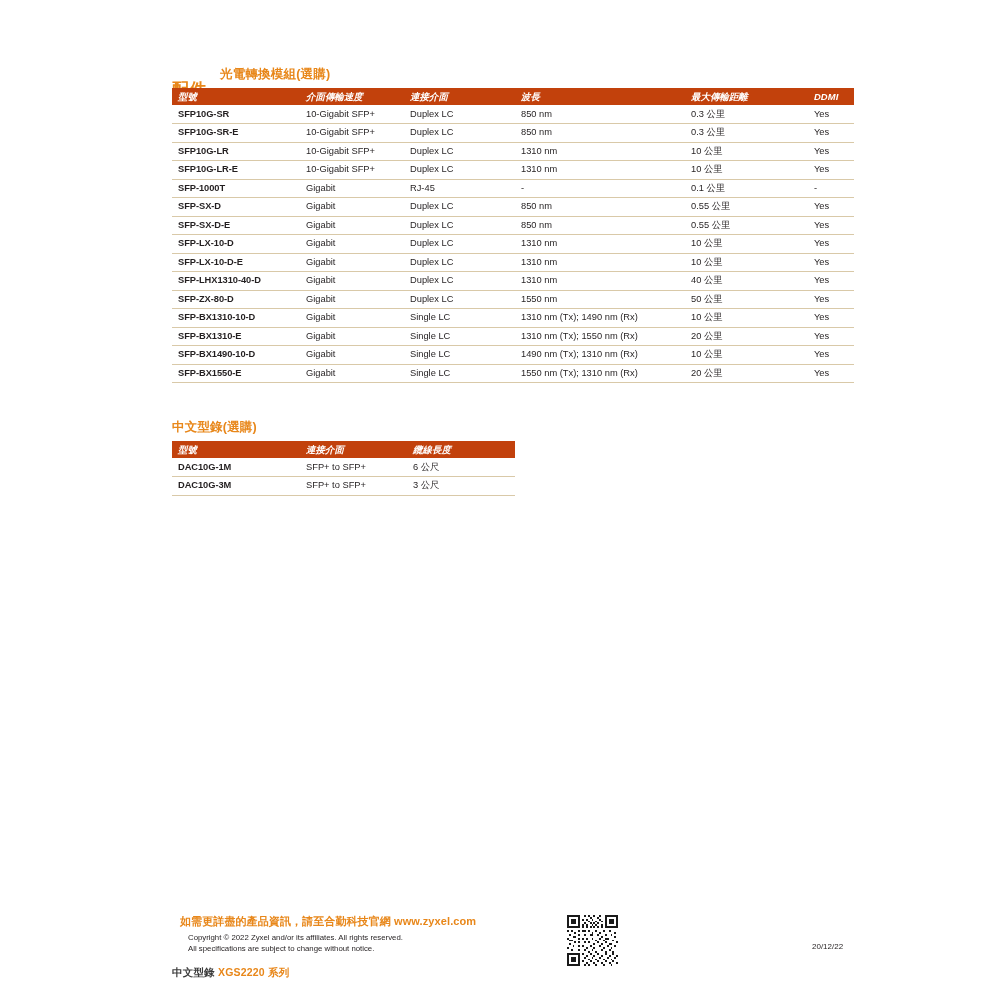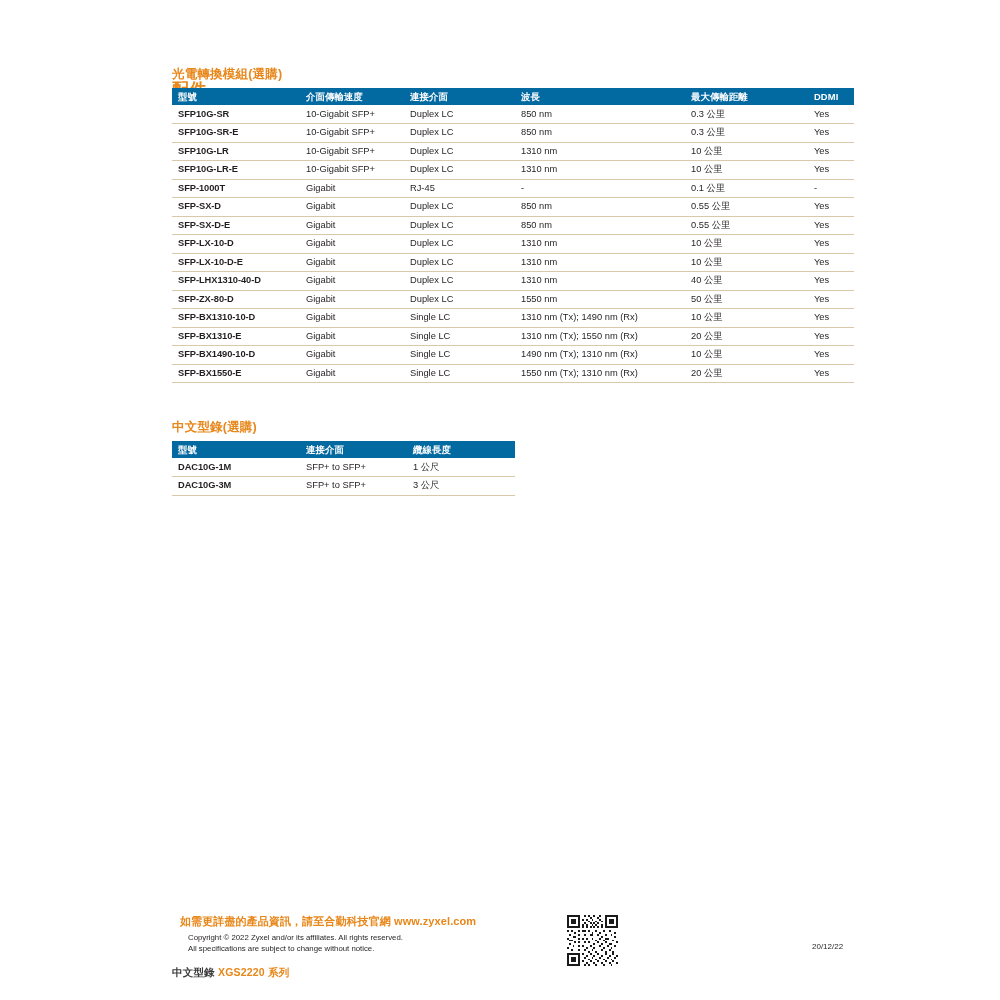--- a/index.html
+++ b/index.html
@@ -28,45 +28,46 @@
     margin-top: 48px;
   }
   .section-title {
     position: absolute;
     left: 172px;
     font-size: 12.5px;
     font-weight: bold;
     color: #E8871A;
     letter-spacing: 0.2px;
   }
-  #sfp-section-title { top: 66px; }
+  #sfp-section-title { top: 66px; margin-left: 48px; }
   #dac-section-title { top: 419px; }
 
   
   .spec-table {
     position: absolute;
     border-collapse: collapse;
     table-layout: fixed;
     font-size: 9.3px;
     color: #231f20;
   }
   #sfp-table { left: 172px; top: 88px; width: 682px; }
   #dac-table { left: 172px; top: 441px; width: 343px; }
 
   .spec-table thead th {
-    background: #0369a1;
+    background: #c2410c;
     color: #ffffff;
     font-weight: bold;
     font-size: 9.4px;
     text-align: left;
     padding: 4px 2px 4px 6px;
     height: 15px;
     line-height: 1;
     letter-spacing: 0.1px;
     vertical-align: middle;
+    font-style: italic;
   }
   .spec-table tbody td {
     padding: 3px 2px 3px 6px;
     height: 18.5px;
     line-height: 1.05;
     vertical-align: middle;
     border-bottom: 1px solid #D9C9A8;
     white-space: nowrap;
     font-weight: normal;
   }
@@ -287,21 +288,21 @@
       <tr>
         <th>型號</th>
         <th>連接介面</th>
         <th>纜線長度</th>
       </tr>
     </thead>
     <tbody id="dac-table-body">
         <tr>
           <td class="model">DAC10G-1M</td>
           <td>SFP+ to SFP+</td>
-          <td>1 公尺</td>
+          <td>6 公尺</td>
         </tr>
         <tr>
           <td class="model">DAC10G-3M</td>
           <td>SFP+ to SFP+</td>
           <td>3 公尺</td>
         </tr>
       </tbody>
   </table>
 
   <div class="footer-cta">如需更詳盡的產品資訊，請至合勤科技官網 www.zyxel.com</div>

